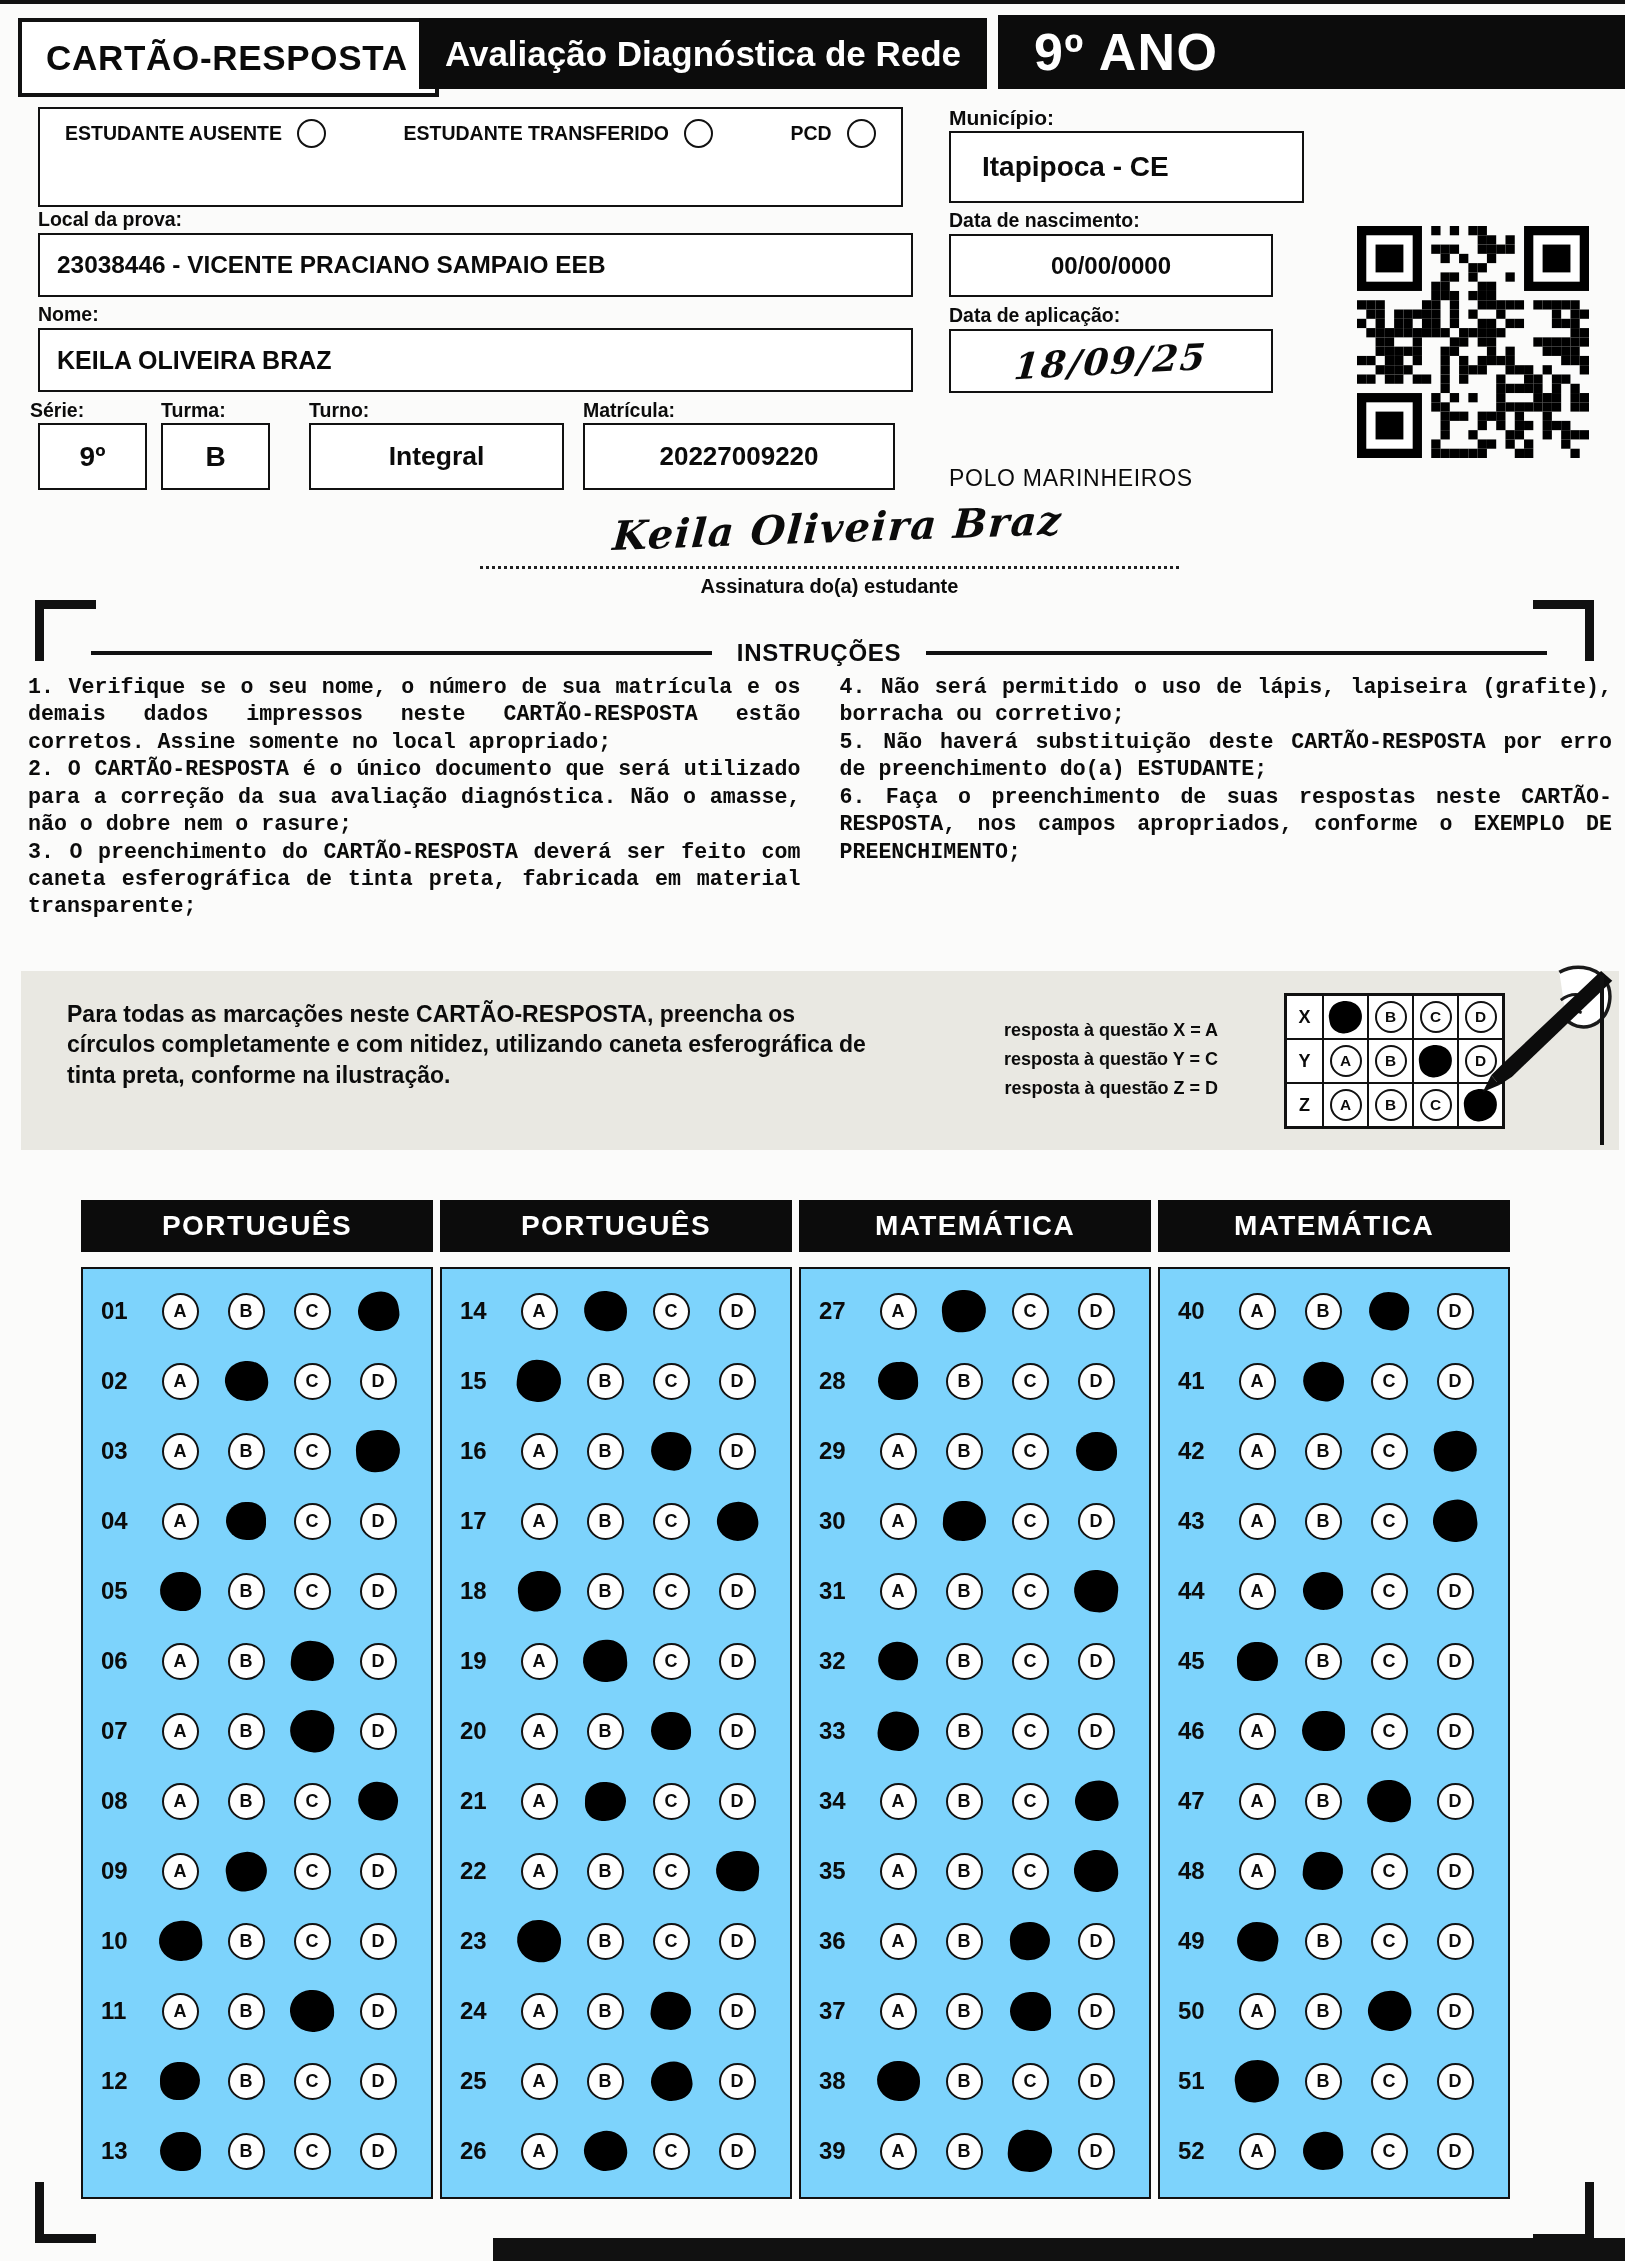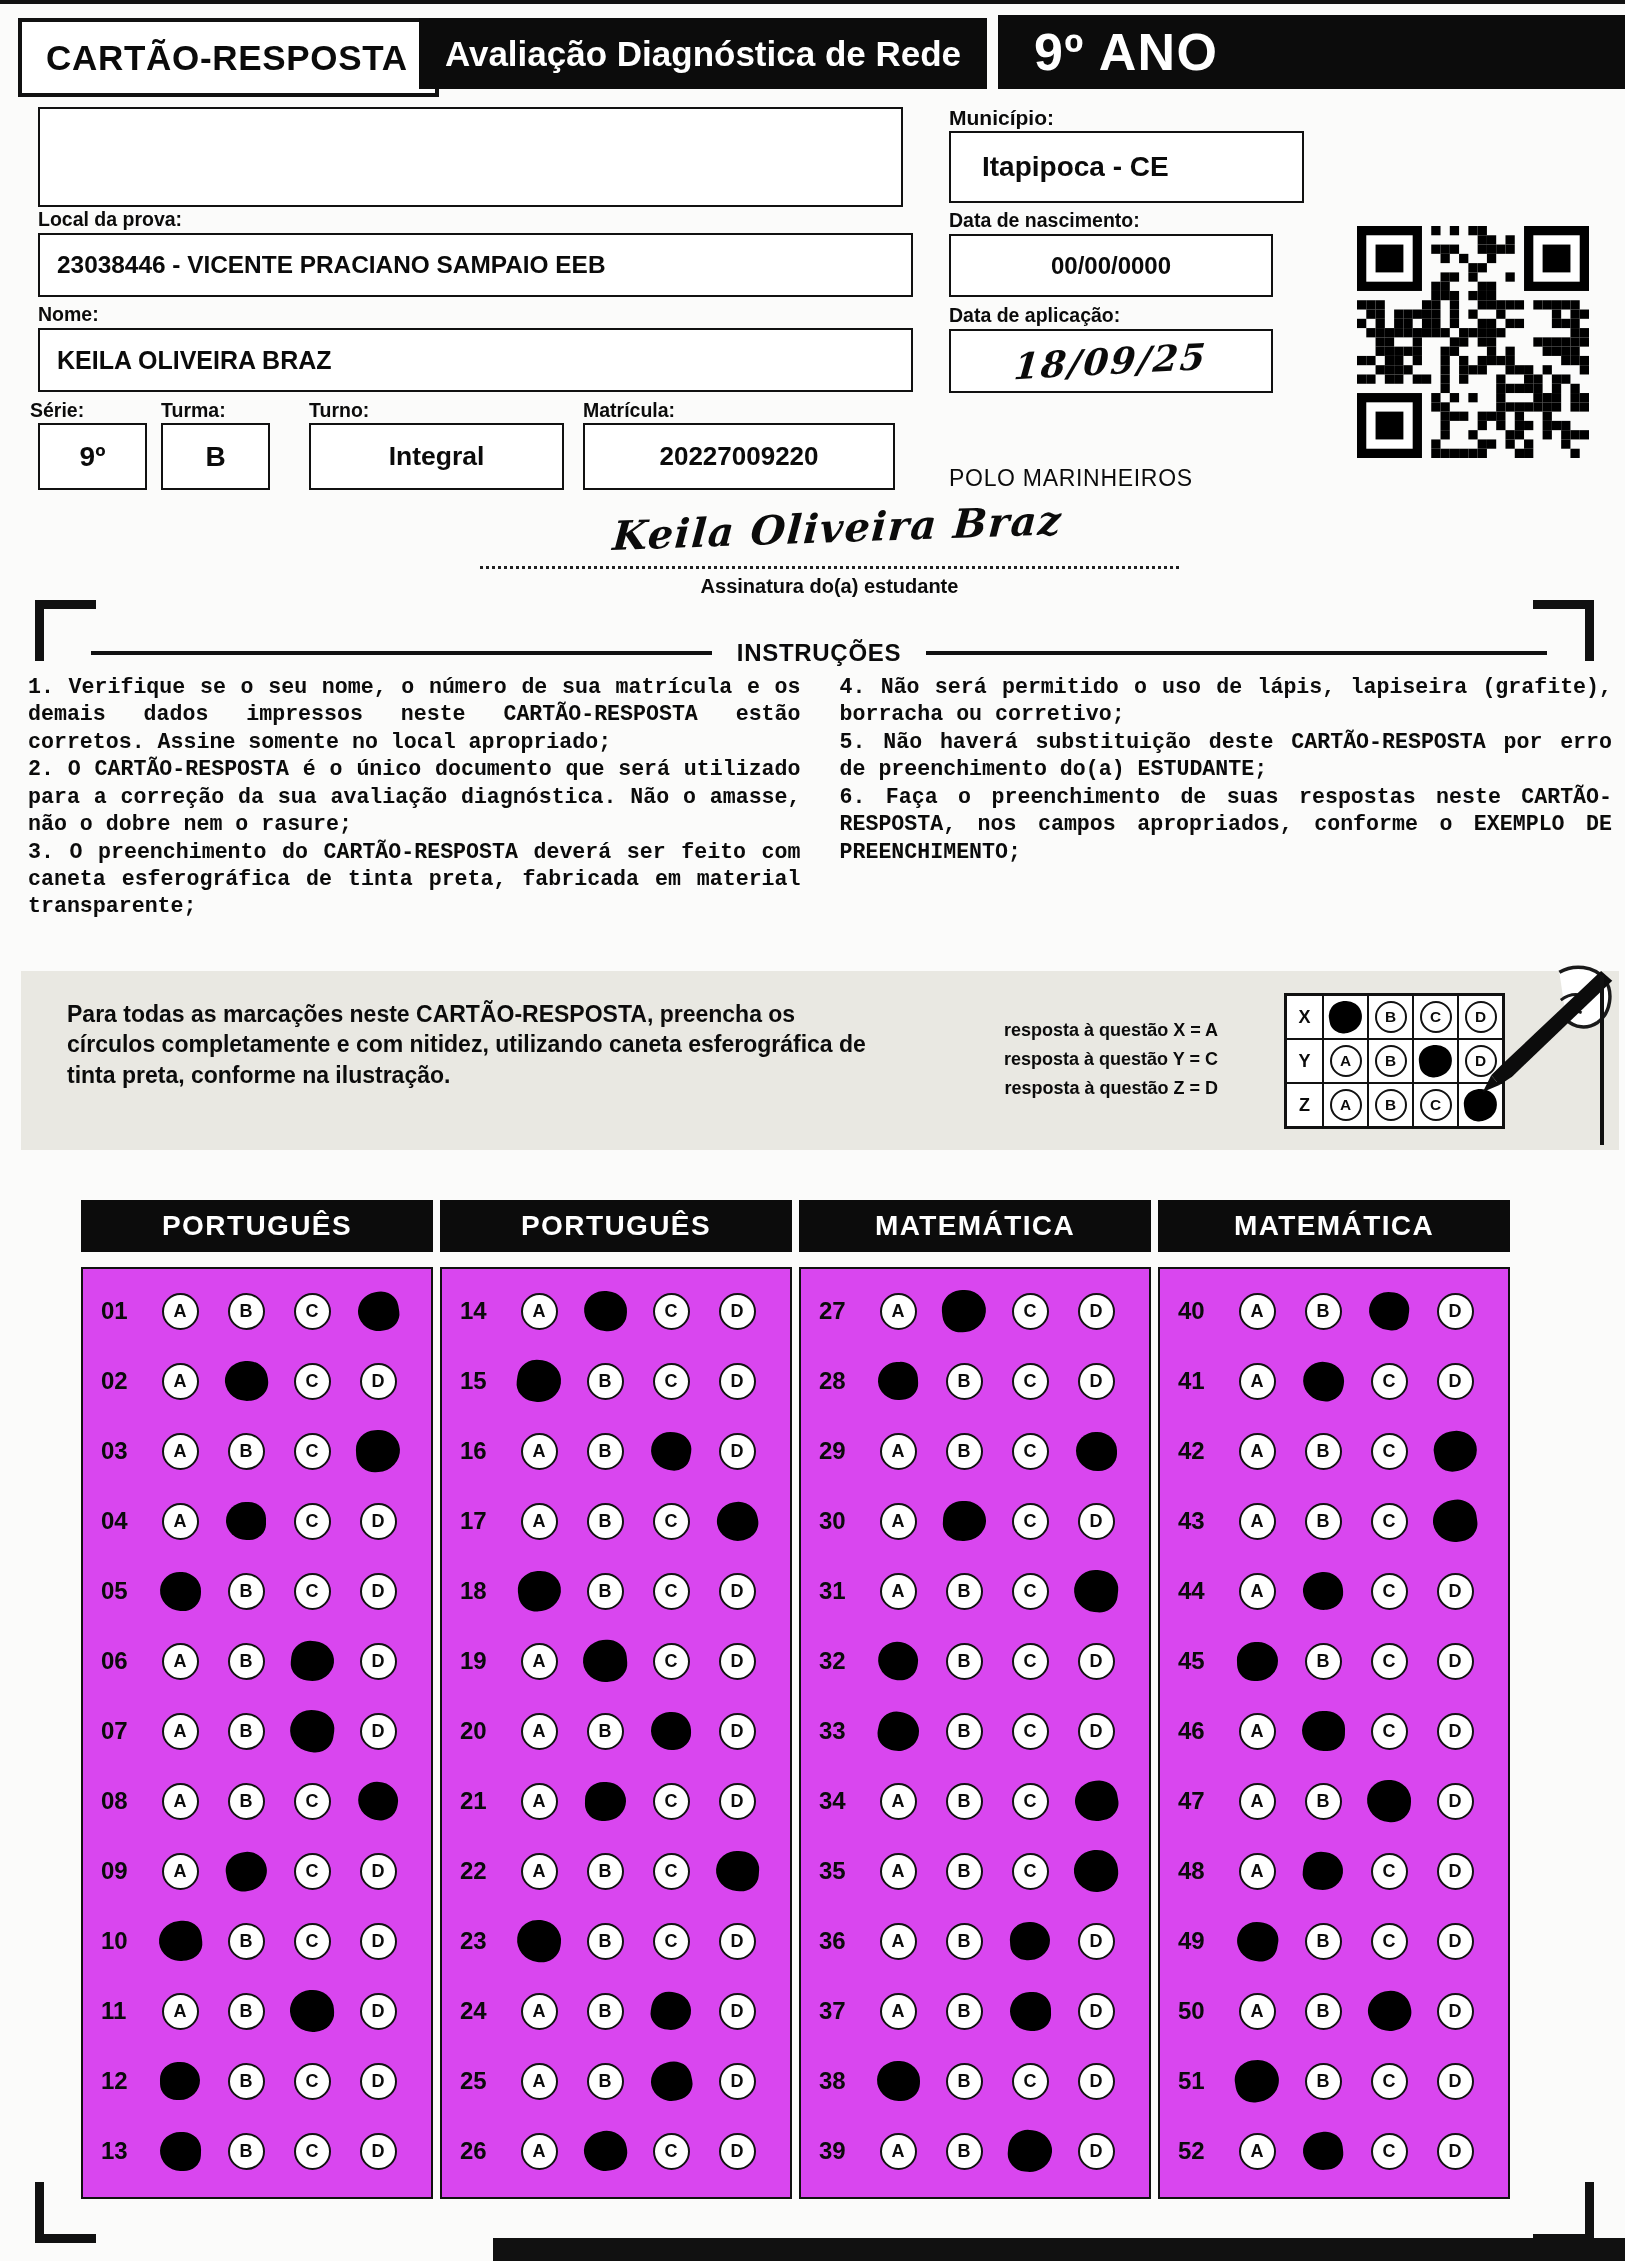--- a/index.html
+++ b/index.html
@@ -93,41 +93,55 @@
   .eg-bubble{width:28px;height:28px;border:2.1px solid #111;border-radius:50%;display:flex;align-items:center;justify-content:center;
     font-size:15.4px;font-weight:bold;background:#fff;}
   .eg-blob{width:33px;height:32px;background:#000;border-radius:48% 52% 55% 45%;transform:rotate(-9deg);}
   #pen-svg{left:1434px;top:-12.6px;position:absolute;}
   #example-vline{left:1579px;top:4.2px;width:4.2px;height:170px;background:#111;position:absolute;}
 
   
   #answer-columns{left:81px;top:1200px;width:1428px;display:grid;grid-template-columns:repeat(4,352px);gap:7px;}
   .ans-hdr{height:52px;background:#0c0c0c;color:#fff;display:flex;align-items:center;justify-content:center;
     font-size:28px;font-weight:bold;letter-spacing:1.4px;}
-  .ans-box{margin-top:15.4px;height:921px;border:2.8px solid #111;background:#d946ef;padding-top:7px;}
+  .ans-box{margin-top:15.4px;height:921px;border:2.8px solid #111;background:#7dd3fc;padding-top:7px;}
   .q-row{display:flex;align-items:center;height:70px;padding-left:18px;}
   .q-num{width:46px;font-size:24px;font-weight:bold;}
   .q-cell{width:66px;display:flex;align-items:center;justify-content:center;}
   .q-bubble{width:33px;height:33px;border:2.8px solid #111;border-radius:50%;display:flex;align-items:center;justify-content:center;
     font-size:18px;font-weight:bold;background:#fff;}
   .q-blob{background:#000;display:block;}
 
   
   #bottom-bar{left:493px;top:2238px;width:1133px;height:24px;background:#111;}
 </style>
 </head>
 <body>
 
 <div id="top-edge" class="abs"></div>
 
 <div id="hdr-card" class="abs">CARTÃO-RESPOSTA</div>
 <div id="hdr-exam" class="abs">Avaliação Diagnóstica de Rede</div>
 <div id="hdr-grade" class="abs">9º ANO</div>
 
 <div id="applicator" class="abs">
+  <div id="applicator-options">
+      <div class="ap-opt">
+        <span class="ap-opt-label">ESTUDANTE AUSENTE</span>
+        <span class="ap-circle"></span>
+      </div>
+      <div class="ap-opt">
+        <span class="ap-opt-label">ESTUDANTE TRANSFERIDO</span>
+        <span class="ap-circle"></span>
+      </div>
+      <div class="ap-opt">
+        <span class="ap-opt-label">PCD</span>
+        <span class="ap-circle"></span>
+      </div>
+    </div>
 </div>
 
 <div id="lbl-local" class="abs field-label">Local da prova:</div>
 <div id="box-local" class="abs field-box">23038446 - VICENTE PRACIANO SAMPAIO EEB</div>
 
 <div id="lbl-nome" class="abs field-label">Nome:</div>
 <div id="box-nome" class="abs field-box">KEILA OLIVEIRA BRAZ</div>
 
 <div id="lbl-serie" class="abs field-label">Série:</div>
 <div id="lbl-turma" class="abs field-label">Turma:</div>

